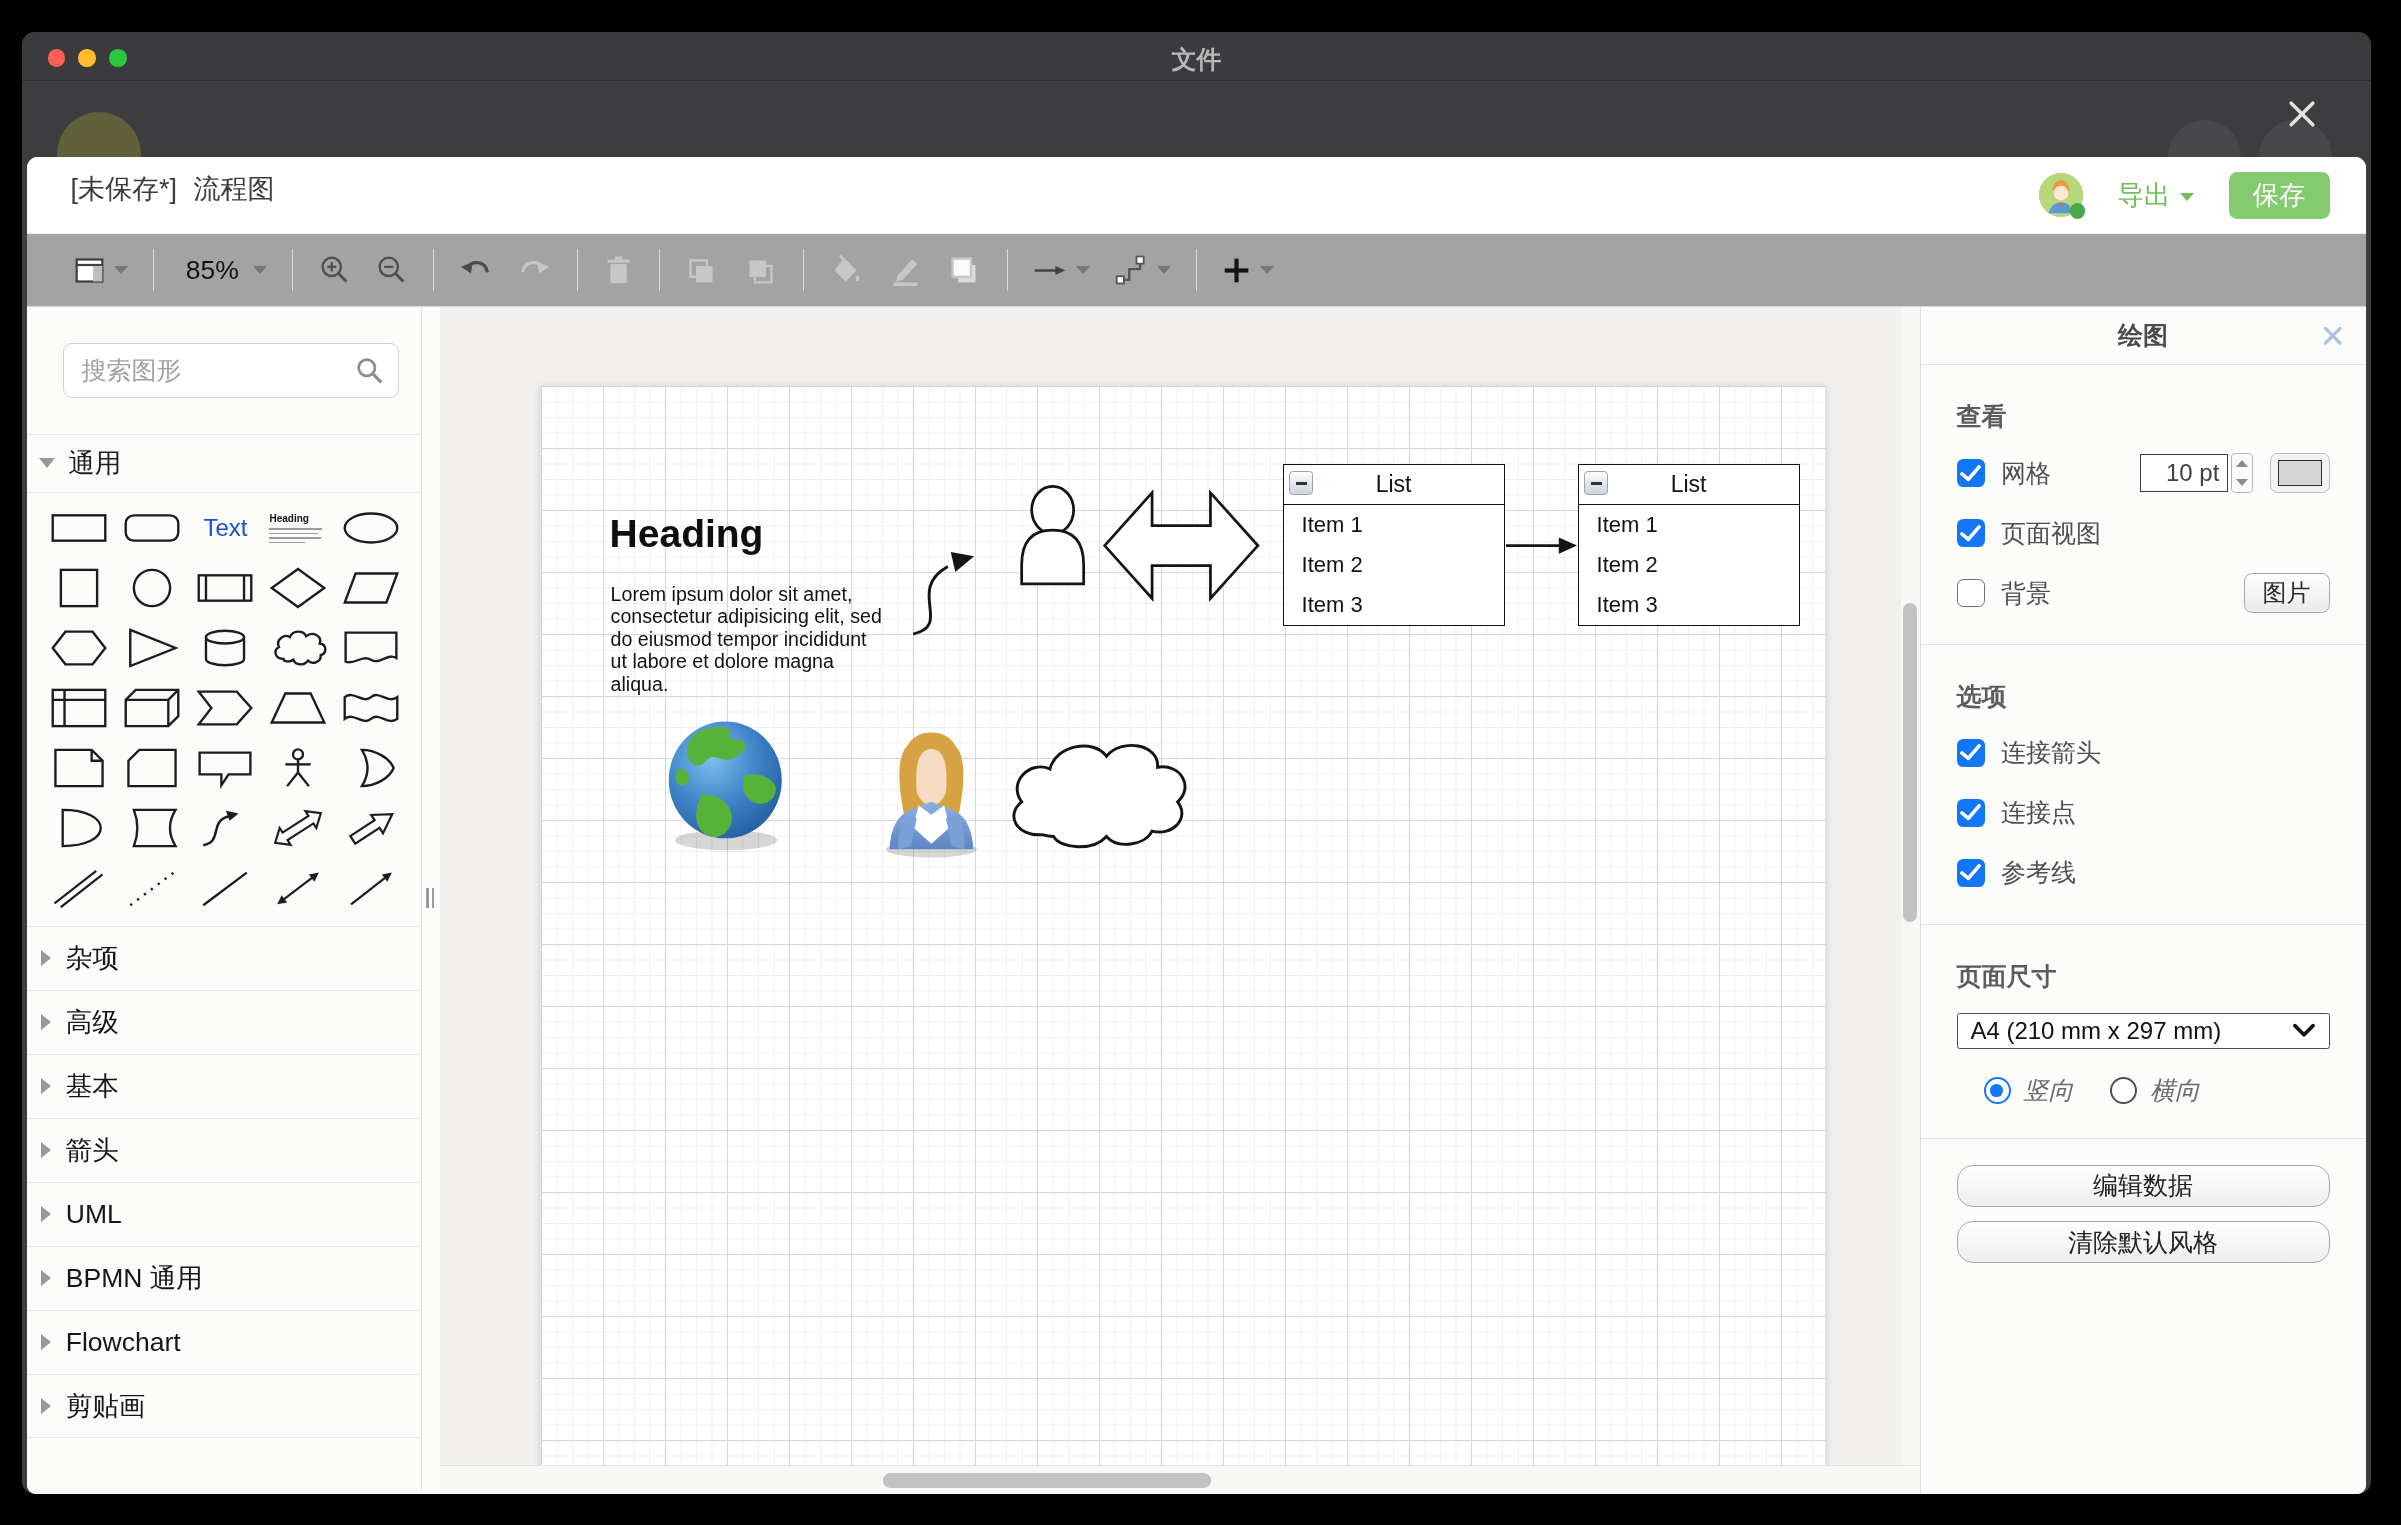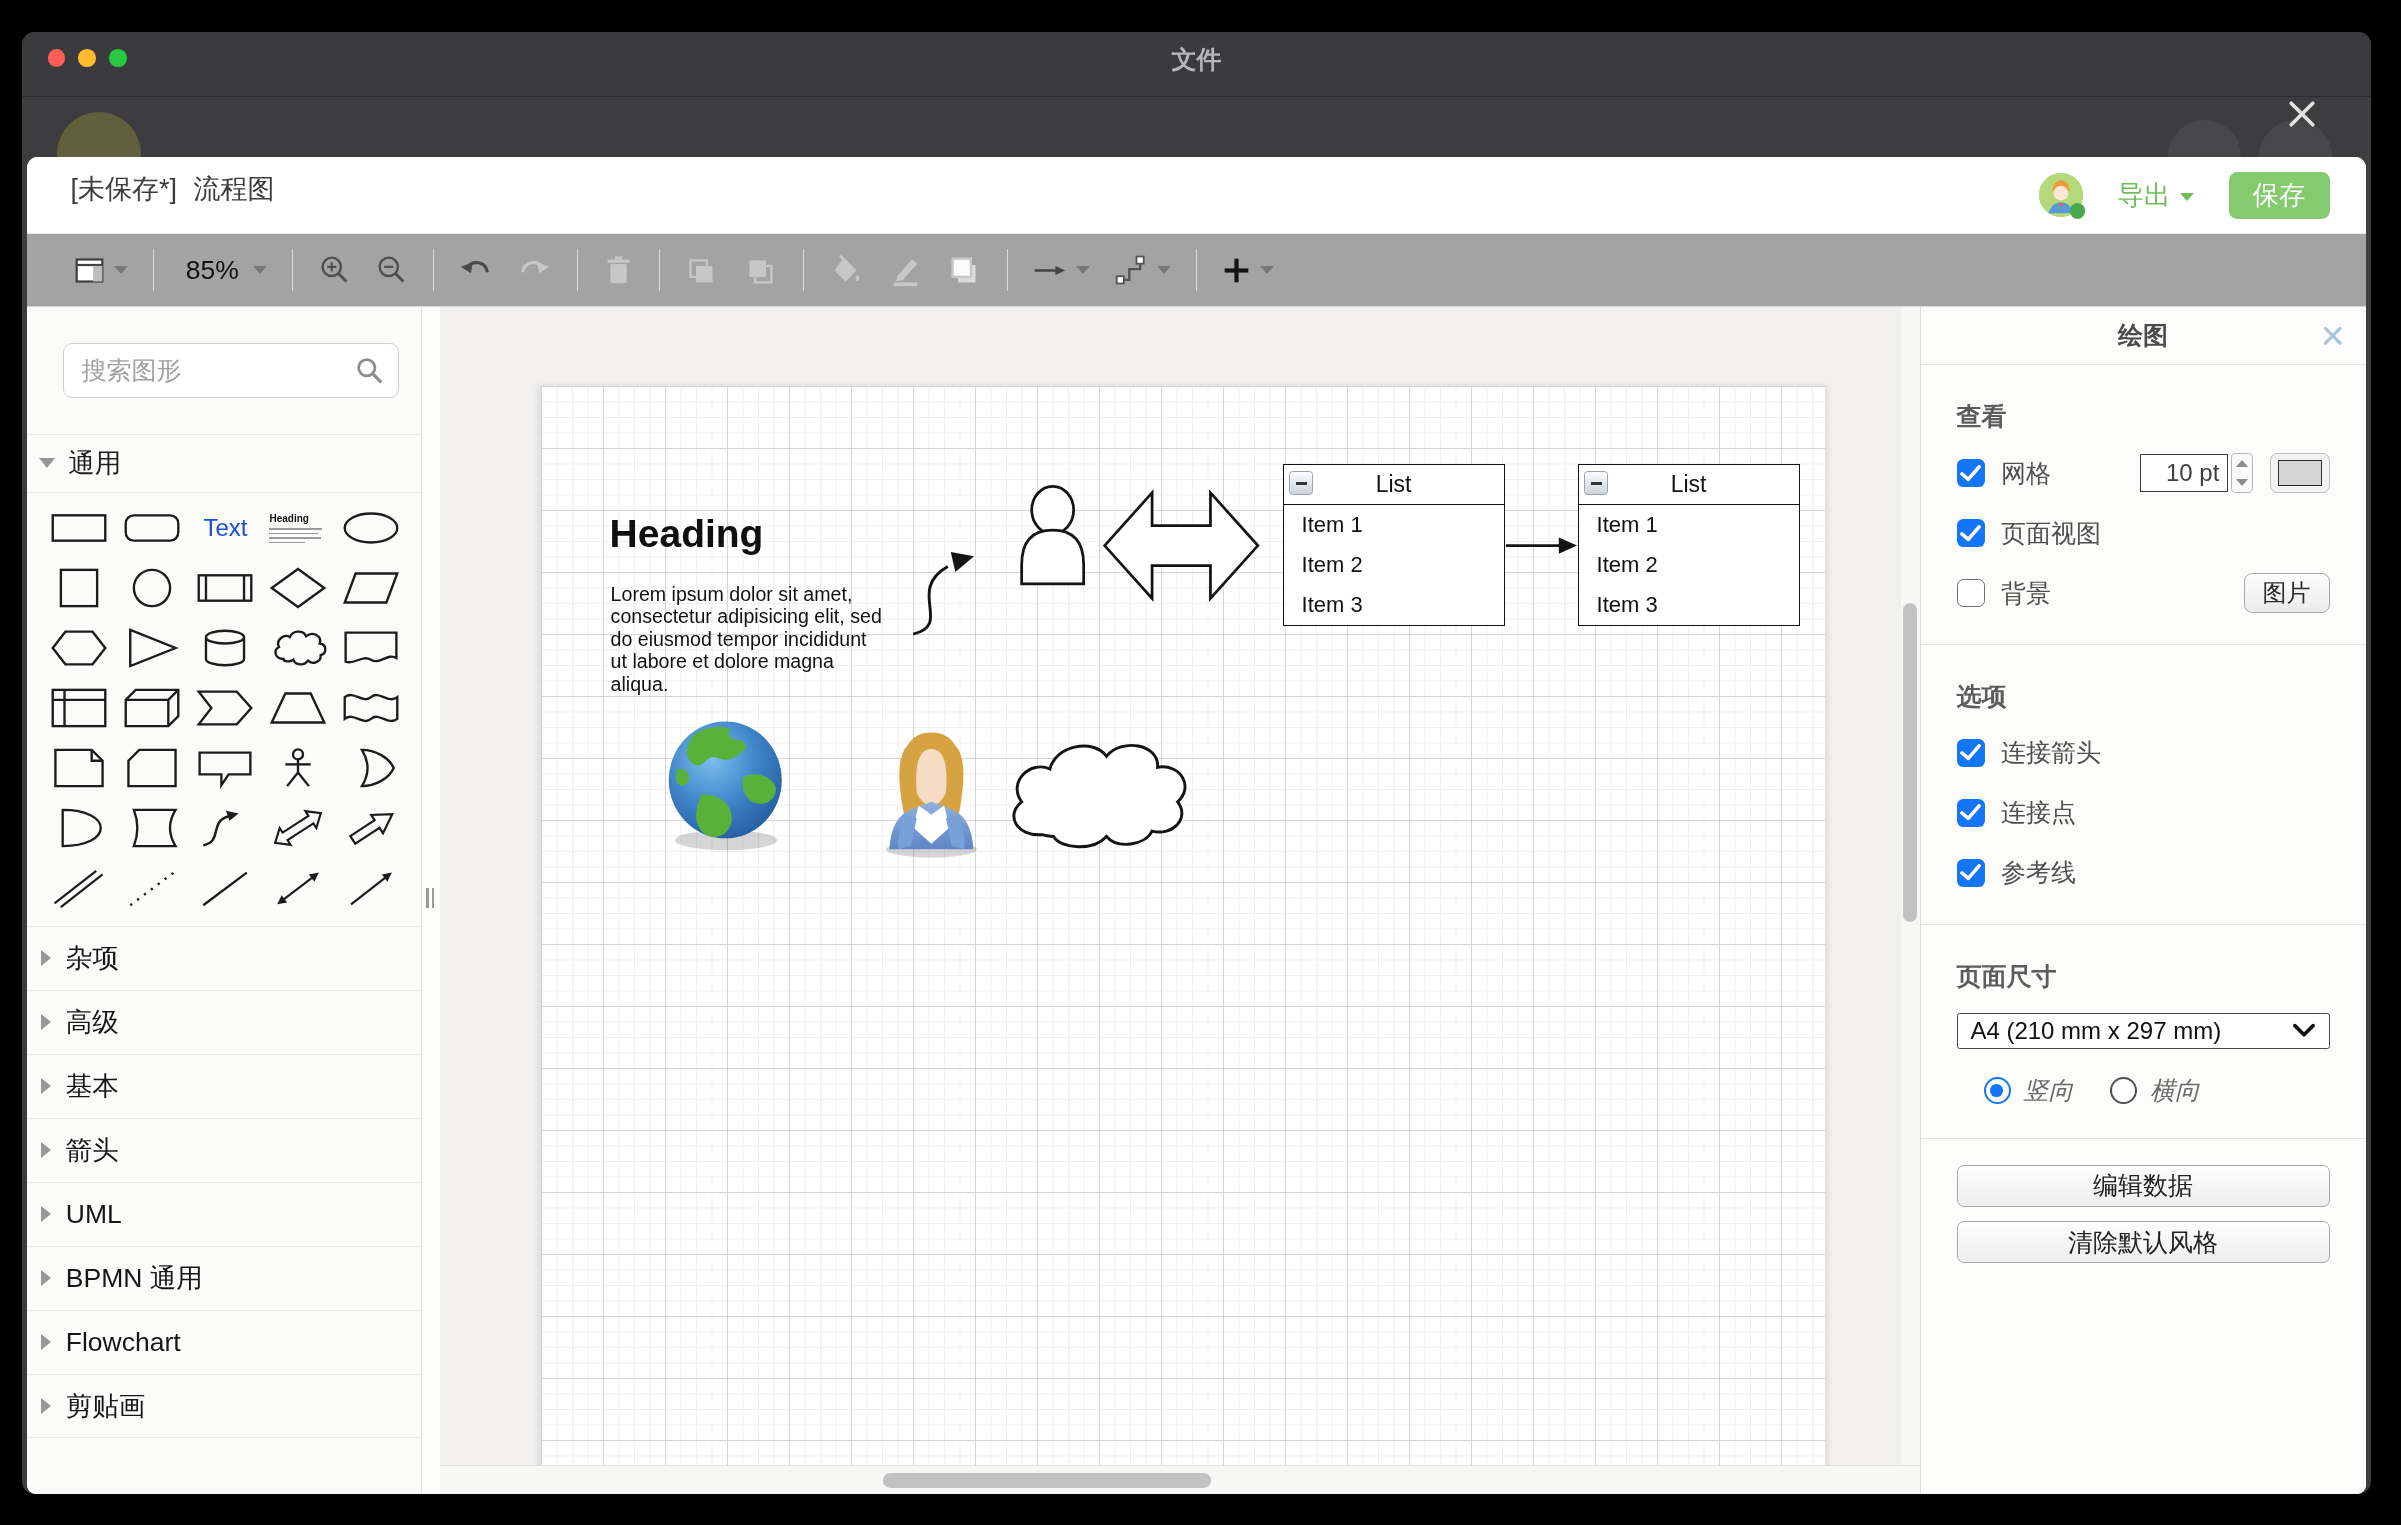--- a/index.html
+++ b/index.html
@@ -3,21 +3,21 @@
 <meta charset="utf-8">
 <style>
   * { margin:0; padding:0; box-sizing:border-box; }
   html,body { background:#000; }
   body { font-family:"Liberation Sans","DejaVu Sans",sans-serif; }
   .stage { position:relative; width:2401px; height:1526px; background:#000; overflow:hidden; }
 
   
   .window { position:absolute; left:22px; top:32px; width:2349px; height:1462px;
             background:#3d3c3e; border-radius:12.8px; overflow:hidden; }
-  .titlebar { position:relative; height:65px; background:#3b3a3c; border-bottom:0.9px solid #2c2b2d; }
+  .titlebar { position:relative; height:49px; background:#3b3a3c; border-bottom:0.9px solid #2c2b2d; }
   .traffic { position:absolute; top:17.3px; left:25.5px; display:flex; gap:13.7px; }
   .light { width:17.3px; height:17.3px; border-radius:50%; }
   .light.red{background:#ff5f57;} .light.yellow{background:#febc2e;} .light.green{background:#28c840;}
   .tb-title { position:absolute; left:0; right:0; top:11px; text-align:center;
               font-size:25px; font-weight:bold; color:#b7b6b8; }
   .chrome-close { position:absolute; top:64px; right:51px; width:36px; height:36px; cursor:pointer; }
   .ghost { position:absolute; border-radius:50%; }
   .g1 { left:35px; top:80px; width:84px; height:84px; background:rgba(140,140,60,.45); }
   .g2 { left:2146px; top:88px; width:73px; height:73px; background:rgba(255,255,255,.06); }
   .g3 { left:2237px; top:88px; width:73px; height:73px; background:rgba(255,255,255,.06); }
@@ -150,21 +150,21 @@
                display:flex; align-items:center; padding:0 12.8px; font-size:24px; color:#111; cursor:pointer; }
   .pg-select .chev { margin-left:auto; }
   .radio-row { display:flex; align-items:center; gap:12.8px; margin-top:25.5px; padding-left:27px; color:#6a6a6a;font-style:italic; }
   .radio { width:27px; height:27px; border-radius:50%; flex:0 0 auto; }
   .radio.on { border:2.7px solid #1376f8; background:#fff; position:relative; }
   .radio.on::after { content:""; position:absolute; left:4.6px; top:4.6px; width:12.8px; height:12.8px;
                      border-radius:50%; background:#1376f8; }
   .radio.off { border:2.7px solid #4e4e4e; background:#fff; }
   .radio-lbl { margin-right:24px; }
   .big-btn { display:block; width:100%; height:42px; margin-top:14.6px; border:0.9px solid #a9a9a9;
-             border-radius:7px; background:linear-gradient(#fdfdfd,#eeeeee); font-size:25px;
+             border-radius:16px; background:linear-gradient(#fdfdfd,#eeeeee); font-size:25px;
              color:#222; cursor:pointer; }
   .big-btn:first-of-type { margin-top:25.5px; }
 </style>
 </head>
 <body>
 
 <div class="stage">
   <div class="window">
 
     <div class="titlebar">

